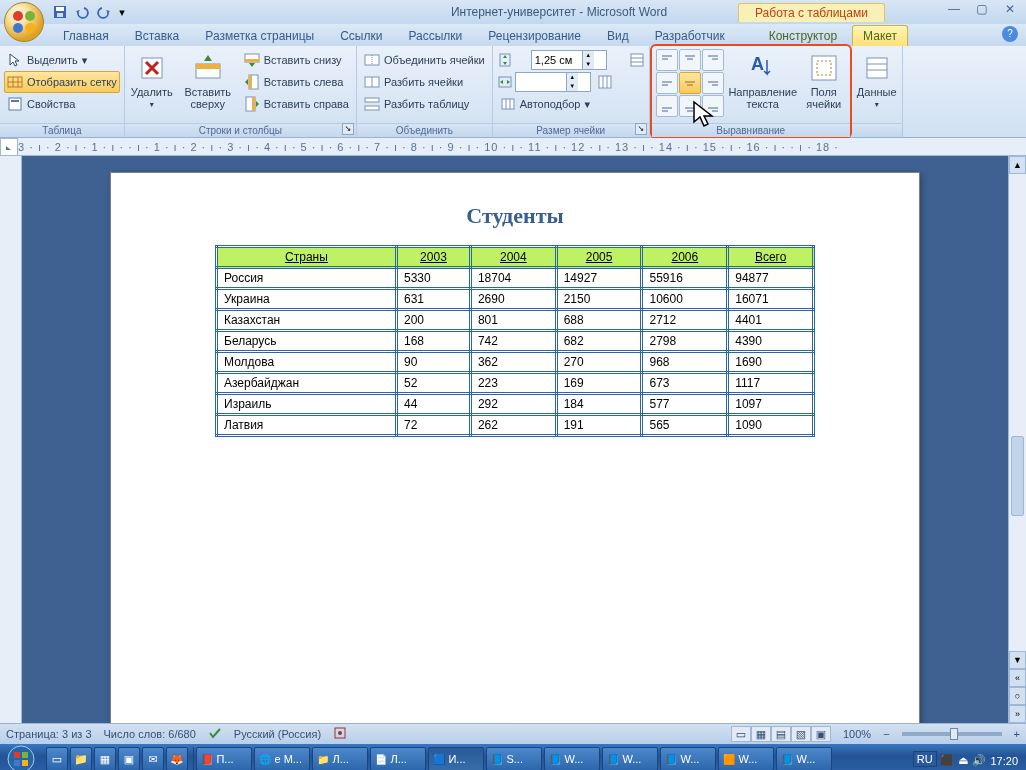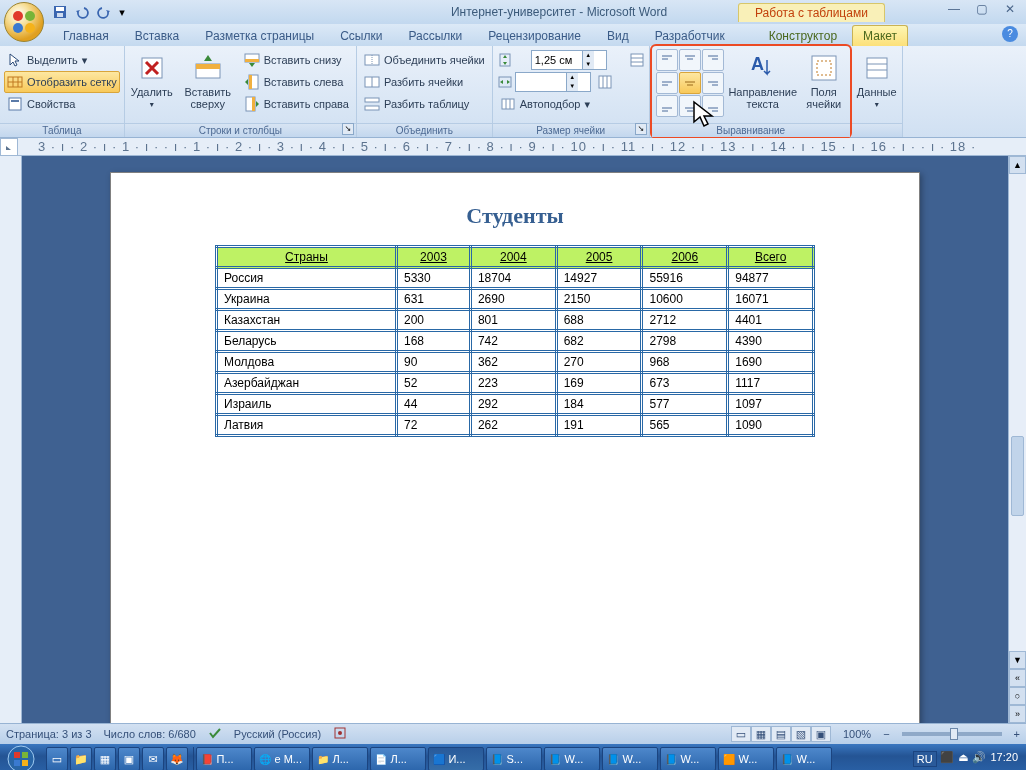--- a/index.html
+++ b/index.html
@@ -41,21 +41,21 @@
 
 
 .align-grid { display: grid; grid-template-columns: repeat(3, 22px); grid-template-rows: repeat(3, 22px); gap: 1px; }
 .align-cell { border: 1px solid #a3b9d5; background: #f1f6fb; border-radius: 2px; display:flex; align-items:center; justify-content:center; }
 .align-cell.active { background: linear-gradient(#fde7a1, #f8c95a); border-color: #d9a53a; }
 .highlight-group { border: 2px solid #ec4a24; border-radius: 6px; margin: -2px 0; }
 
 
 .hruler { height: 18px; background: #e6eef8; border-bottom: 1px solid #9fb8d5; position: relative; overflow: hidden; display:flex; align-items:center; }
 .hruler .area-btn { width:18px; height:18px; border:1px solid #9fb8d5; background:#fff; display:flex; align-items:center; justify-content:center; }
-.hruler .track { flex:1; position:relative; font-size:13px; color:#5c738f; letter-spacing:1px; white-space:nowrap; padding-left:20px; }
+.hruler .track { flex:1; position:relative; font-size:11px; color:#5c738f; letter-spacing:1px; white-space:nowrap; }
 .workspace { height: 567px; background: #3f6191; display: flex; }
 .vruler { width: 22px; background: #e6eef8; border-right: 1px solid #9fb8d5; }
 .page-scroll { flex: 1; overflow: hidden; display: flex; justify-content: center; padding-top: 16px; }
 .page { width: 810px; height: 1046px; background: #fff; border: 1px solid #808080; box-shadow: 2px 2px 6px rgba(0,0,0,.3); padding: 30px 60px; }
 .doc-title { text-align: center; font-family: Cambria, Georgia, serif; font-size: 22px; color: #365f91; font-weight: bold; margin-bottom: 16px; }
 
 
 table.doc { border-collapse: collapse; border: 3px double #2968a6; width: 600px; margin: 0 auto; }
 table.doc th, table.doc td { border: 3px double #2968a6; padding: 2px 6px; font-size: 12px; text-align: left; height: 20px; }
 table.doc thead th { background: #bef264; text-align: center; font-weight: normal; text-decoration: underline; }
@@ -74,21 +74,21 @@
 .view-btns span { width:20px; height:16px; border:1px solid #9fb8d5; background:#e1eaf5; display:flex; align-items:center; justify-content:center; }
 
 
 .taskbar { height: 30px; background: linear-gradient(#3a77c0, #245494 40%, #2a62a8); display: flex; align-items: center; padding: 0 2px; gap: 1px; }
 .start { width: 38px; height: 30px; display:flex; align-items:center; justify-content:center; }
 .ql { display:flex; gap:0px; padding:0 4px; border-right:1px solid #1b4480; }
 .ql span, .tbtn { height: 24px; background: linear-gradient(#4d87cb, #2c66ac); border:1px solid #1b4480; border-radius:2px; display:flex; align-items:center; gap:3px; color:#fff; font-size:11px; padding:0 4px; margin:0 1px; }
 .ql span { width:22px; justify-content:center; padding:0; }
 .tbtn { width: 56px; }
 .tbtn.active { background: linear-gradient(#295a9a, #356da8); }
-.tray { margin-left:auto; display:flex; align-items:flex-start; gap:4px; color:#fff; font-size:11px; padding-right:6px; }
+.tray { margin-left:auto; display:flex; align-items:flex-end; gap:4px; color:#fff; font-size:11px; padding-right:6px; }
 .tray .lang { background:#2a5a9a; border:1px solid #1b4480; padding:1px 3px; }
 
 
 .cursor { position:absolute; left: 692px; top: 100px; z-index: 50; pointer-events:none; }
 
 
 .launcher { width:12px; height:12px; position:absolute; right:2px; bottom:2px; border:1px solid #8aa8c9; background:#e1eaf5; font-size:8px; text-align:center; line-height:10px; }
 </style>
 </head>
 <body>

